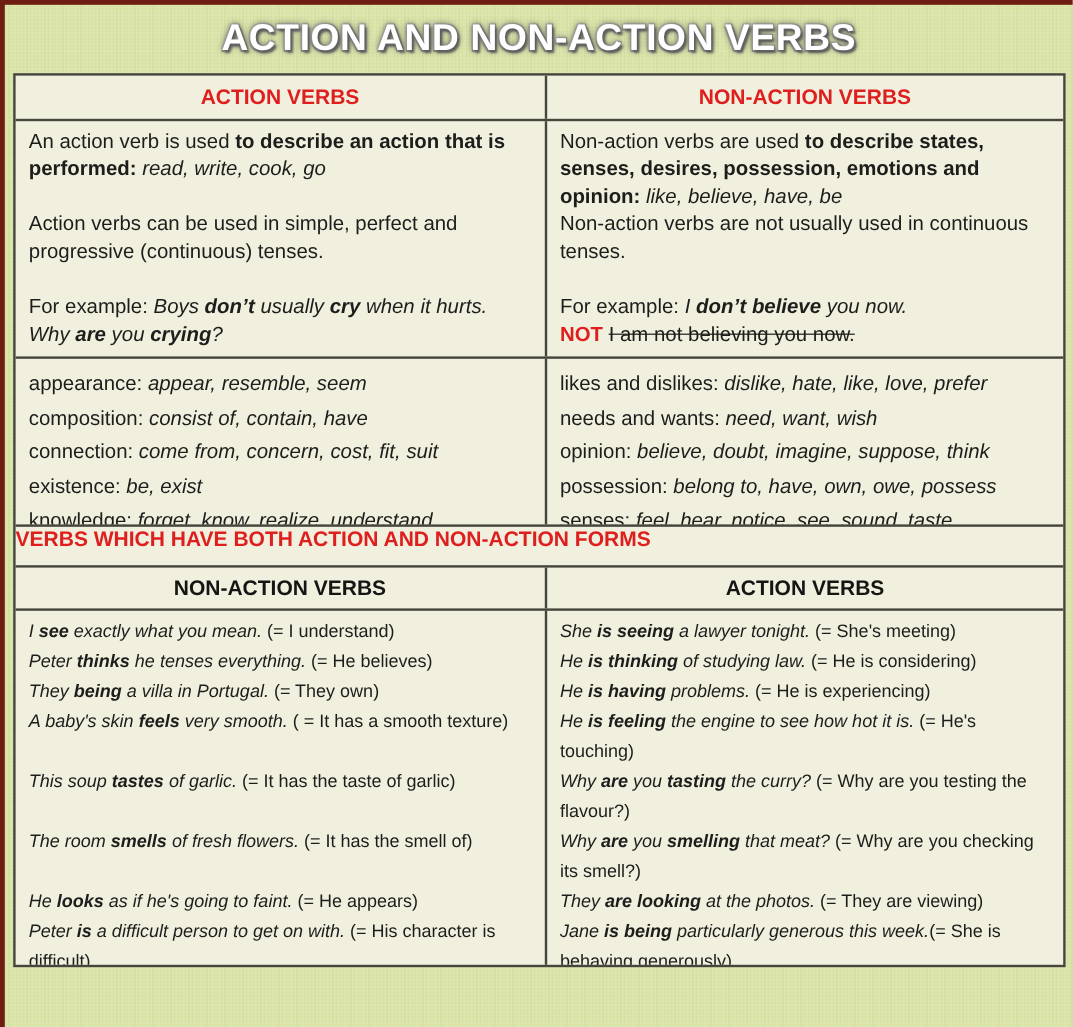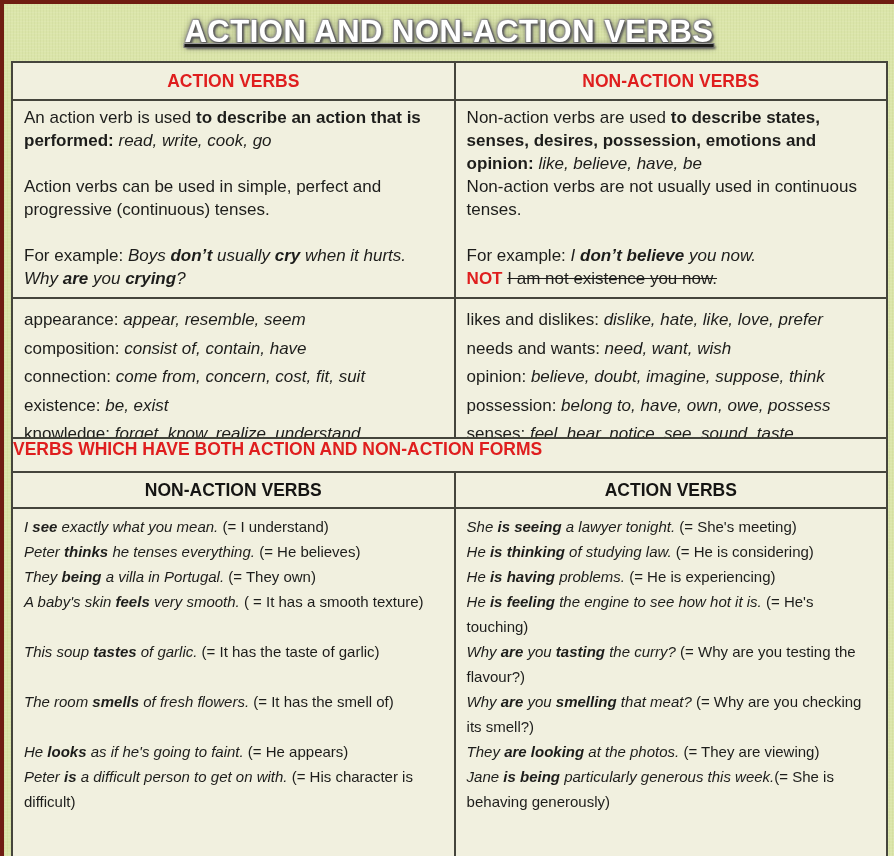--- a/index.html
+++ b/index.html
@@ -3,21 +3,21 @@
 <meta charset="utf-8">
 <style>
   html,body{margin:0;padding:0;background:#c9d49a;}
   .page{
     position:relative;width:894px;height:856px;box-sizing:border-box;
     background-color:#dbe5aa;
     background-image:
       repeating-linear-gradient(0deg, rgba(255,255,255,.07) 0 1px, rgba(0,0,0,0) 1px 3px),
       repeating-linear-gradient(90deg, rgba(110,130,50,.06) 0 1px, rgba(0,0,0,0) 1px 3px);
     border-top:4px solid #6f1d12;border-left:4px solid #6f1d12;
-    font-family:"Liberation Sans", sans-serif;color:#1d1d1b;overflow:hidden;text-decoration:underline;
+    font-family:"Liberation Sans", sans-serif;color:#1d1d1b;overflow:hidden;
   }
   .title{
     margin:3px 0 0;height:50px;line-height:50px;text-align:center;
     font-size:31px;font-weight:700;color:#ffffff;letter-spacing:.5px;
     text-shadow:2px 2px 2px #5d5d5d, -1px -1px 1px #9a9a9a, 1px -1px 1px #7e7e7e,
                 -1px 1px 1px #7e7e7e, 0 0 6px rgba(70,70,70,.9);
   }
   .tbl{
     position:absolute;left:7px;top:57px;width:877px;box-sizing:border-box;
     border:2px solid #45453c;background:#f1f0df;
@@ -31,21 +31,21 @@
   .hdr .cell{display:flex;align-items:center;justify-content:center;padding:0;}
   .hdr1{font-weight:700;font-size:17.5px;color:#df1e1e;}
   .hdr2{font-weight:700;font-size:17.5px;color:#151513;}
   .band{height:34px;display:flex;align-items:center;justify-content:center;
         font-weight:700;font-size:17.5px;color:#df1e1e;}
   .r-expl{height:198px;}
   .r-expl p{margin:0;font-size:17px;line-height:23px;}
   .r-cats{height:140px;}
   .r-cats .cell{padding-top:7px;}
   .r-cats p{margin:0;font-size:17px;line-height:28.5px;white-space:nowrap;}
-  .r-ex{height:349px;}
+  .r-ex{height:297px;}
   .r-ex p{margin:0;font-size:15px;line-height:25px;}
   .gap23{margin-top:23px !important;}
   .gap25{margin-top:25px !important;}
   .b{font-weight:700;}
   .i{font-style:italic;}
   .s{text-decoration:line-through;}
   .red{color:#df1e1e;font-weight:700;}
 </style>
 </head>
 <body>
@@ -69,21 +69,21 @@
       <div class="cell l">
         <p><span>An action verb is used </span><span class="b">to describe an action that is performed:</span><span> </span><span class="i">read, write, cook, go</span></p>
         <p class="gap23"><span>Action verbs can be used in simple, perfect and progressive (continuous) tenses.</span></p>
         <p class="gap23"><span>For example: </span><span class="i">Boys </span><span class="b i">don’t</span><span class="i"> usually </span><span class="b i">cry</span><span class="i"> when it hurts.</span></p>
         <p><span class="i">Why </span><span class="b i">are</span><span class="i"> you </span><span class="b i">crying</span><span class="i">?</span></p>
       </div>
       <div class="cell">
         <p><span>Non-action verbs are used </span><span class="b">to describe states, senses, desires, possession, emotions and opinion:</span><span> </span><span class="i">like, believe, have, be</span></p>
         <p><span>Non-action verbs are not usually used in continuous tenses.</span></p>
         <p class="gap23"><span>For example: </span><span class="i">I </span><span class="b i">don’t believe</span><span class="i"> you now.</span></p>
-        <p><span class="red">NOT</span><span> </span><span class="s">I am not existence you now.</span></p>
+        <p><span class="red">NOT</span><span> </span><span class="s">I am not believing you now.</span></p>
       </div>
     </div>
 
 
     <div class="row r-cats">
       <div class="cell l">
         <p><span>appearance: </span><span class="i">appear, resemble, seem</span></p>
         <p><span>composition: </span><span class="i">consist of, contain, have</span></p>
         <p><span>connection: </span><span class="i">come from, concern, cost, fit, suit</span></p>
         <p><span>existence: </span><span class="i">be, exist</span></p>

